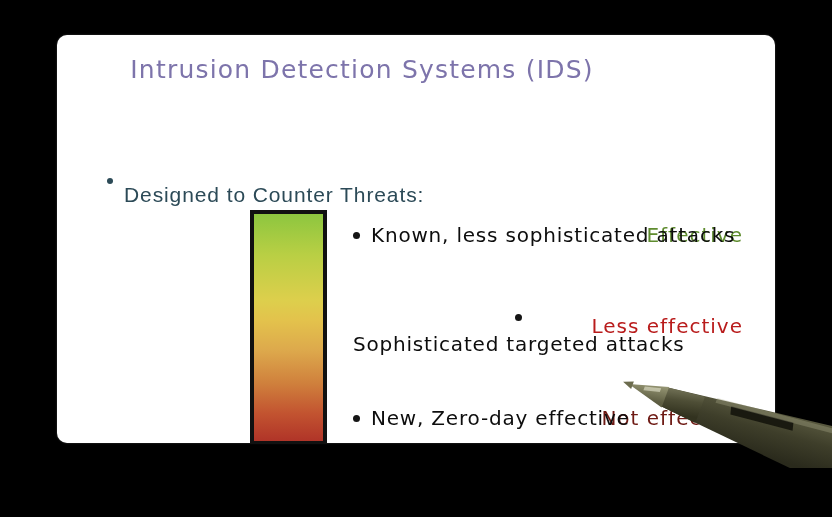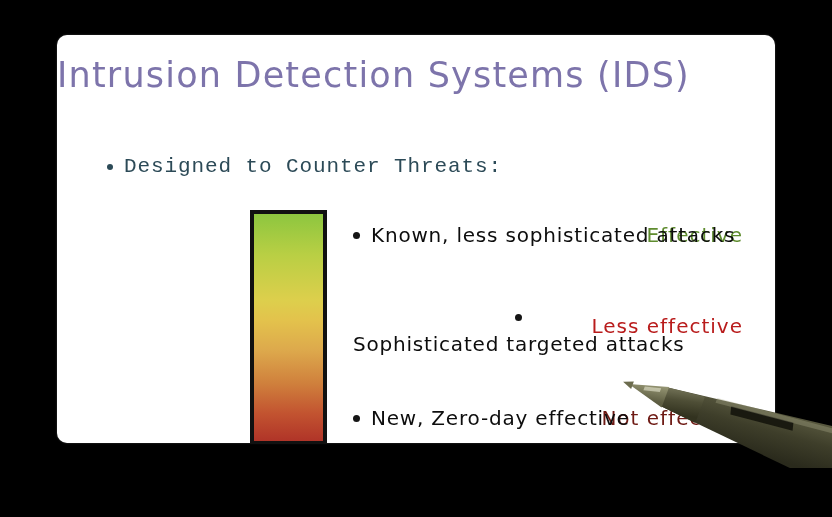--- a/index.html
+++ b/index.html
@@ -36,21 +36,21 @@
   }
 
   
   #slide-title {
     position: absolute;
     left: 0;
     top: 20px;
     width: 610px;
     text-align: center;
     font-family: "DejaVu Sans", sans-serif;
-    font-size: 35px;
+    font-size: 25px;
     font-weight: 500;
     letter-spacing: 1.2px;
     color: #7d74ab;
     white-space: nowrap;
   }
 
   
   #lead-bullet {
     position: absolute;
     left: 50px;
@@ -65,25 +65,26 @@
     border-radius: 50%;
     background: #2c4a57;
     flex: 0 0 auto;
   }
   .bullet-dot.dark {
     background: #151515;
     width: 7px;
     height: 7px;
   }
   #lead-bullet-text {
-    font-family: Liberation Mono, monospace;
+    font-family: Liberation Sans, sans-serif;
     font-size: 21px;
     letter-spacing: 0.9px;
     color: #2c4a57;
     white-space: nowrap;
+    margin-top: 28px;
   }
 
   
   #scale-region {
     position: absolute;
     left: 0;
     top: 160px;
     width: 718px;
     height: 250px;
   }

